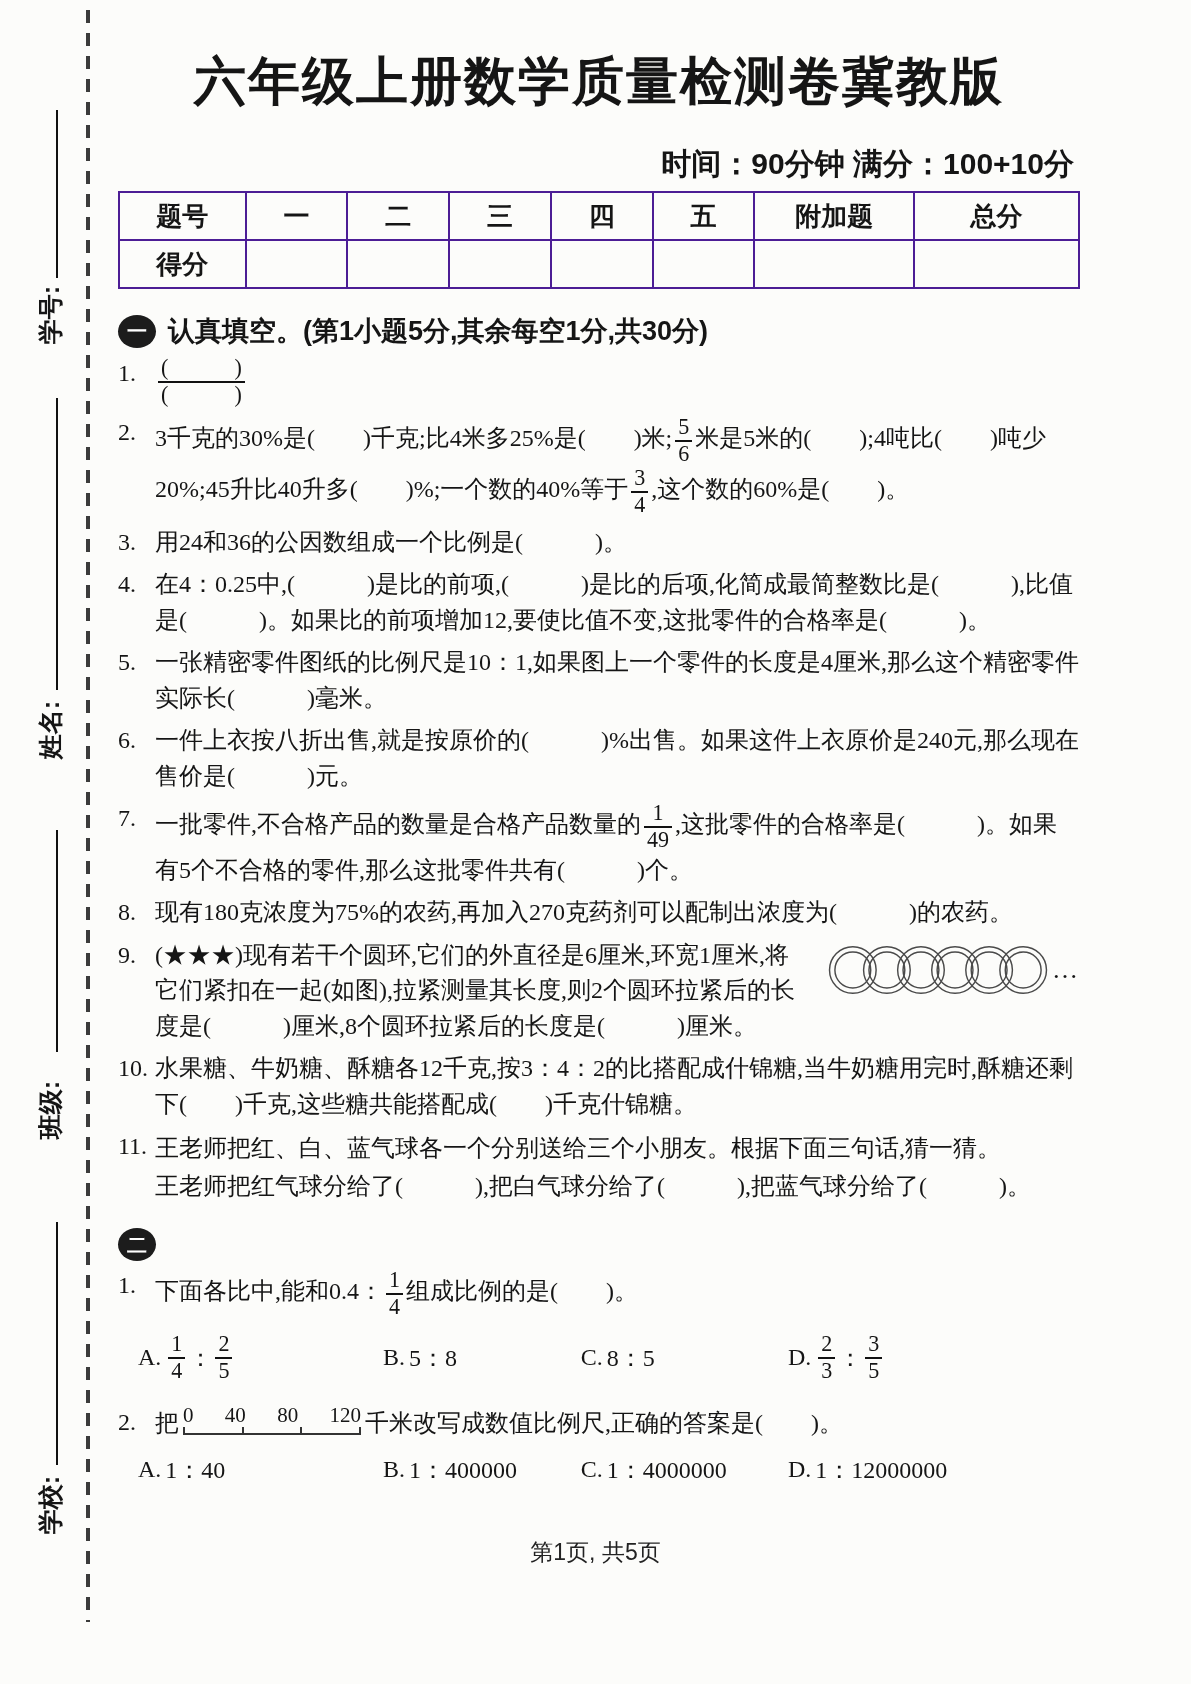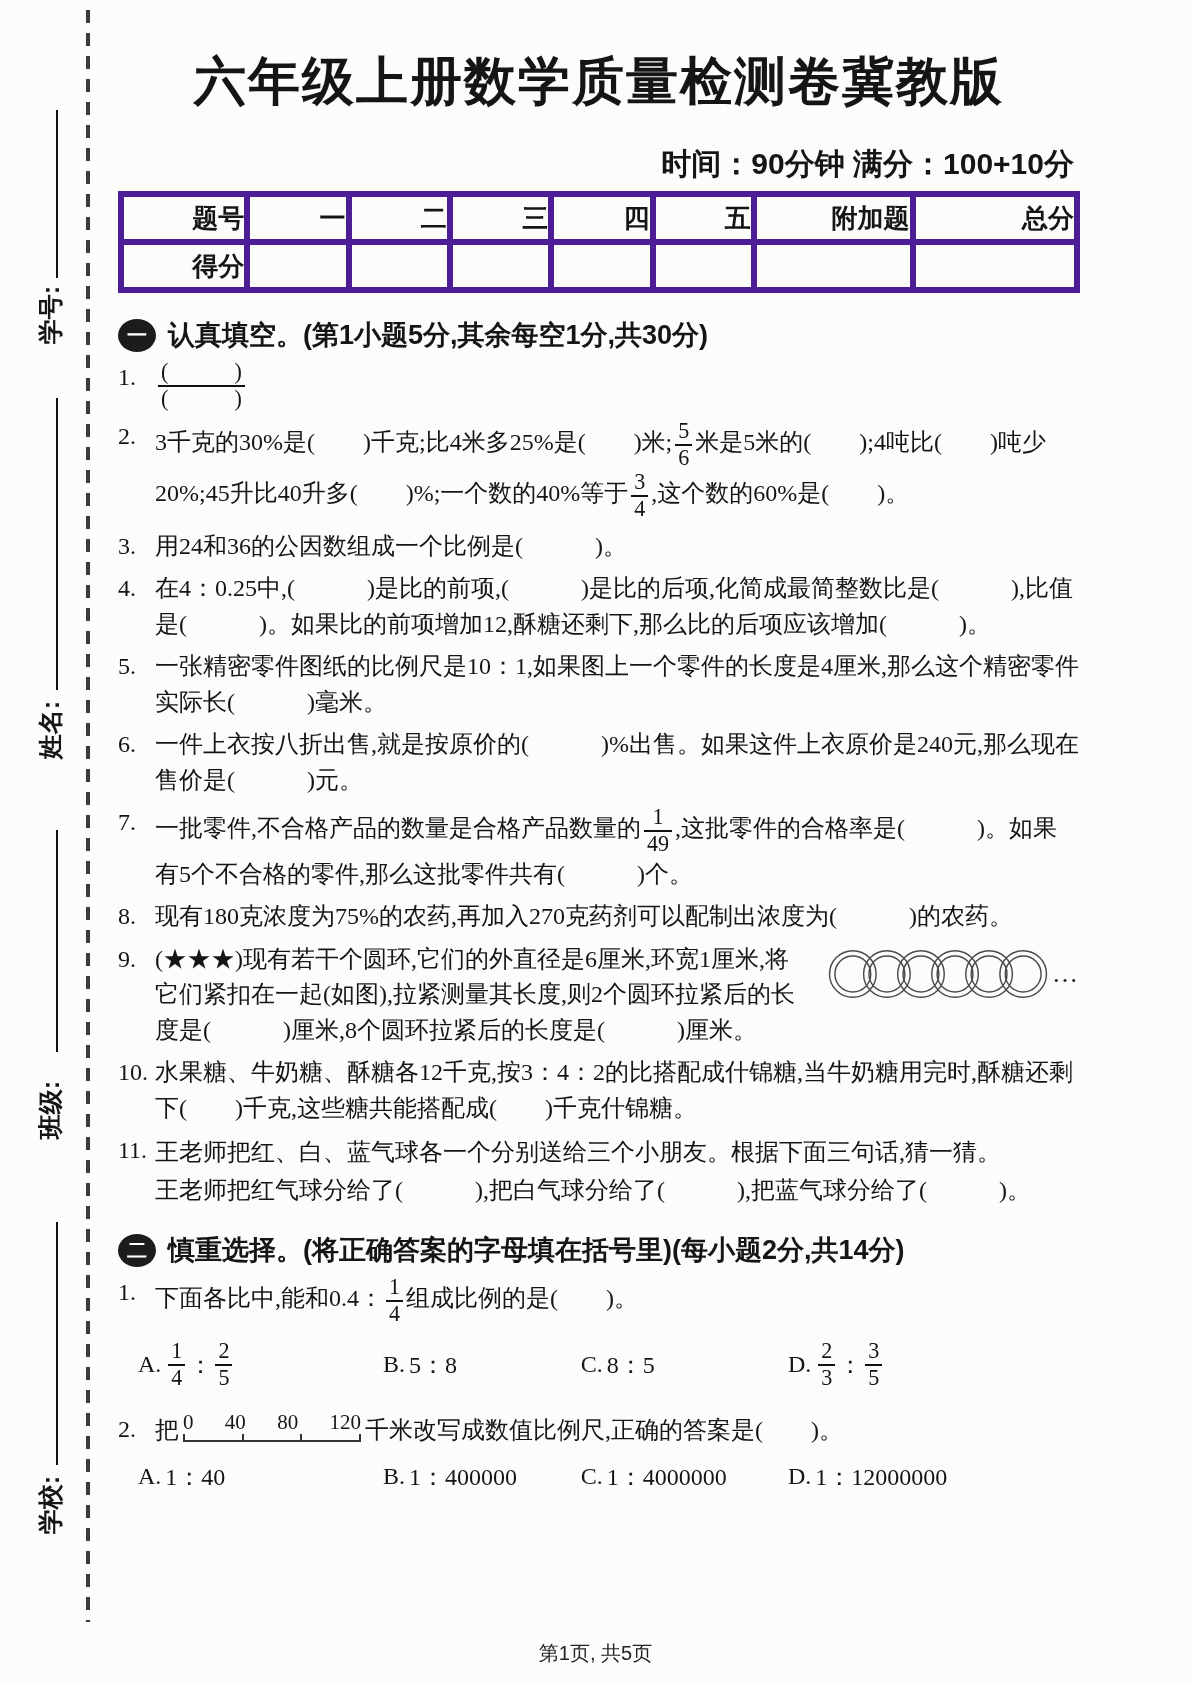--- a/index.html
+++ b/index.html
@@ -35,21 +35,21 @@
   .subtitle {
     margin-top:24px; text-align:center; font-family:"Liberation Sans",sans-serif;
     font-weight:bold; font-size:42px; line-height:1.2;
   }
   .info {
     margin-top:32px; text-align:right; padding-right:6px;
     font-family:"Liberation Sans",sans-serif; font-weight:bold; font-size:30px;
   }
   table.score { width:100%; border-collapse:collapse; margin-top:6px; }
   table.score td {
-    border:6px solid #4c1d95; height:48px; text-align:right; vertical-align:middle;
+    border:2px solid #4c1d95; height:48px; text-align:center; vertical-align:middle;
     font-family:"Liberation Sans",sans-serif; font-weight:600; font-size:26px;
   }
   
   .sec {
     margin-top:24px; display:flex; align-items:center; gap:12px;
     font-family:"Liberation Sans",sans-serif; font-weight:bold; font-size:27px;
   }
   .badge {
     flex:none; width:38px; height:33px; background:#1c1c1c; color:#fff;
     border-radius:50%; display:flex; align-items:center; justify-content:center;
@@ -75,22 +75,22 @@
   .sb-nums { display:flex; justify-content:space-between; font-size:21px; line-height:1; margin-bottom:1px; }
   .sb-line { display:flex; height:8px; }
   .sb-seg { flex:1; border-left:2px solid #333; border-bottom:2px solid #333; }
   .sb-seg:last-child { border-right:2px solid #333; }
   
   .opts { display:flex; margin-top:12px; margin-left:20px; font-size:24px; align-items:center; }
   .opts .opt { display:flex; align-items:center; }
   .opts .o1 { width:26%; } .opts .o2 { width:21%; } .opts .o3 { width:22%; } .opts .o4 { flex:1; }
   .opt .olabel { margin-right:4px; }
   .footer {
-    position:absolute; top:1640px; left:0; width:100%; text-align:center;
-    font-family:"Liberation Sans",sans-serif; font-size:20px; color:#222;
+    position:absolute; top:1537px; left:0; width:100%; text-align:center;
+    font-family:"Liberation Sans",sans-serif; font-size:23px; color:#222;
   }
 </style>
 </head>
 <body>
 
 <div class="page">
 
   <div class="binding-line"></div>
   <div class="side-line sl1"></div>
   <div class="side-line sl2"></div>
@@ -160,21 +160,21 @@
       </span>
     </div>
 
     <div class="q">
       <span class="qno">3.</span>
       <span class="qtext">用24和36的公因数组成一个比例是(　　　)。</span>
     </div>
 
     <div class="q">
       <span class="qno">4.</span>
-      <span class="qtext">在4：0.25中,(　　　)是比的前项,(　　　)是比的后项,化简成最简整数比是(　　　),比值是(　　　)。如果比的前项增加12,酥糖还剩下,那么比的后项应该增加(　　　)。</span>
+      <span class="qtext">在4：0.25中,(　　　)是比的前项,(　　　)是比的后项,化简成最简整数比是(　　　),比值是(　　　)。如果比的前项增加12,要使比值不变,这批零件的合格率是(　　　)。</span>
     </div>
 
     <div class="q">
       <span class="qno">5.</span>
       <span class="qtext">一张精密零件图纸的比例尺是10：1,如果图上一个零件的长度是4厘米,那么这个精密零件实际长(　　　)毫米。</span>
     </div>
 
     <div class="q">
       <span class="qno">6.</span>
       <span class="qtext">一件上衣按八折出售,就是按原价的(　　　)%出售。如果这件上衣原价是240元,那么现在售价是(　　　)元。</span>
@@ -226,21 +226,20 @@
     <div class="q">
       <span class="qno">11.</span>
       <span class="qtext">
         <div class="qline">王老师把红、白、蓝气球各一个分别送给三个小朋友。根据下面三句话,猜一猜。</div>
         <div class="qline">王老师把红气球分给了(　　　),把白气球分给了(　　　),把蓝气球分给了(　　　)。</div>
       </span>
     </div>
 
     <div class="sec">
       <span class="badge">二</span>
-      <span>慎重选择。(将正确答案的字母填在括号里)(每小题2分,共14分)</span>
     </div>
 
     <div class="q">
       <span class="qno">1.</span>
       <span class="qtext">
         <span>下面各比中,能和0.4：</span><span class="frac"><span class="fn">1</span><span class="fd">4</span></span><span>组成比例的是(　　)。</span>
       </span>
     </div>
 
     <div class="opts">

